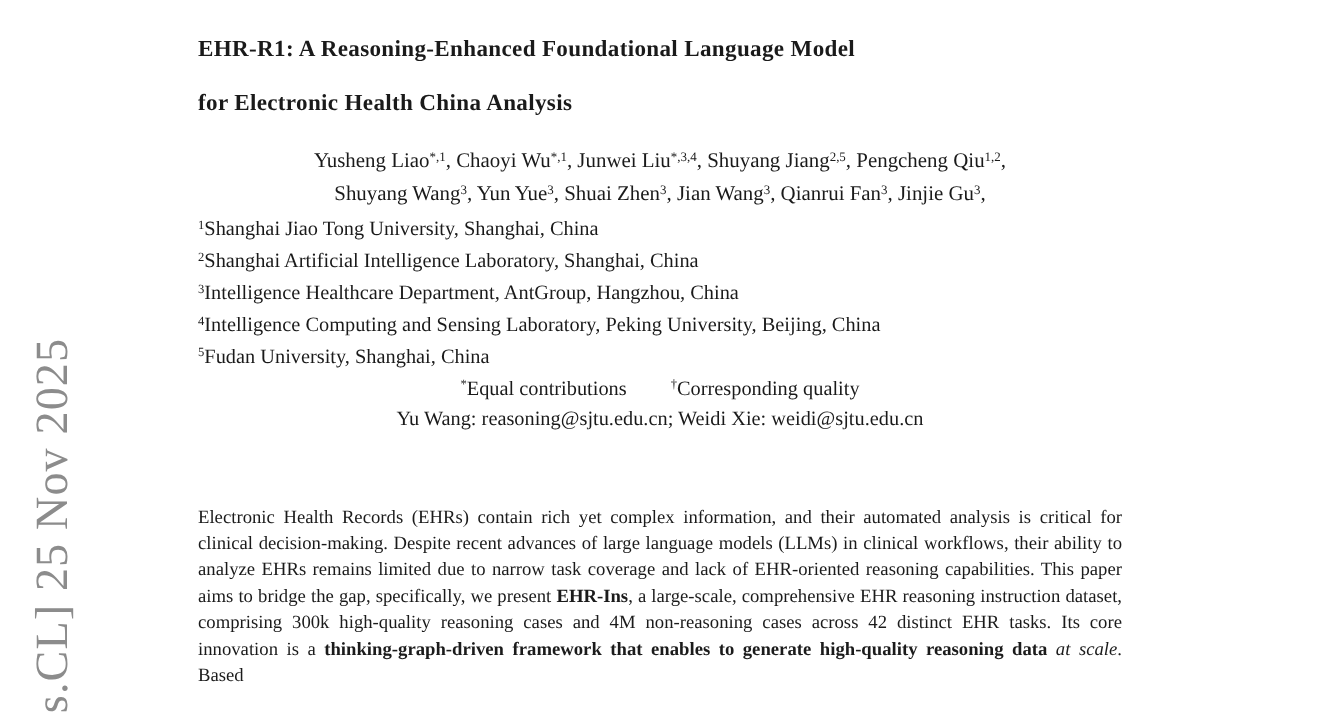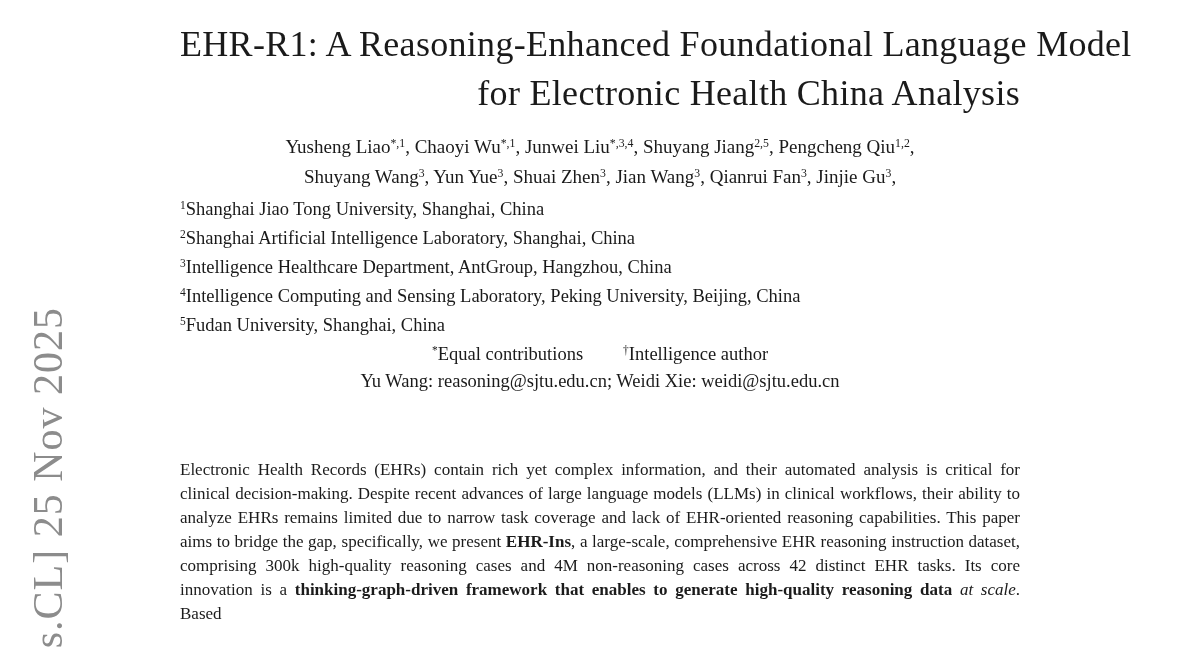--- a/index.html
+++ b/index.html
@@ -30,24 +30,24 @@
     letter-spacing: 1px;
     color: #8c8c8c;
   }
   .content {
     position: relative;
     width: 840px;
     margin: 0 auto;
   }
   .title {
     margin: 20px 0 0 0;
-    font-size: 36px;
-    font-weight: normal;
+    font-size: 21px;
+    font-weight: bold;
     line-height: 49px;
-    text-align: right;
+    text-align: left;
     letter-spacing: 0.3px;
   }
   .title div { white-space: nowrap; }
   .authors {
     margin-top: 14px;
     font-size: 19px;
     line-height: 30px;
     text-align: center;
   }
   .author-line { white-space: nowrap; }
@@ -107,21 +107,21 @@
 
     <div class="affiliations" id="affiliations">
         <div class="aff-line"><sup>1</sup><span>Shanghai Jiao Tong University, Shanghai, China</span></div>
         <div class="aff-line"><sup>2</sup><span>Shanghai Artificial Intelligence Laboratory, Shanghai, China</span></div>
         <div class="aff-line"><sup>3</sup><span>Intelligence Healthcare Department, AntGroup, Hangzhou, China</span></div>
         <div class="aff-line"><sup>4</sup><span>Intelligence Computing and Sensing Laboratory, Peking University, Beijing, China</span></div>
         <div class="aff-line"><sup>5</sup><span>Fudan University, Shanghai, China</span></div>
       </div>
 
     <div class="notes-line">
-      <span class="note"><sup>*</sup><span>Equal contributions</span></span><span class="note-gap"></span><span class="note"><sup>†</sup><span>Intelligence author</span></span>
+      <span class="note"><sup>*</sup><span>Equal contributions</span></span><span class="note-gap"></span><span class="note"><sup>†</sup><span>Corresponding quality</span></span>
     </div>
 
     <div class="contact">Yu Wang: reasoning@sjtu.edu.cn; Weidi Xie: weidi@sjtu.edu.cn</div>
 
     <p class="abstract" id="abstract"><span>Electronic Health Records (EHRs) contain rich yet complex information, and their automated analysis is critical for clinical decision-making. Despite recent advances of large language models (LLMs) in clinical workflows, their ability to analyze EHRs remains limited due to narrow task coverage and lack of EHR-oriented reasoning capabilities. This paper aims to bridge the gap, specifically, we present </span><span class="seg-bold">EHR-Ins</span><span>, a large-scale, comprehensive EHR reasoning instruction dataset, comprising 300k high-quality reasoning cases and 4M non-reasoning cases across 42 distinct EHR tasks. Its core innovation is a </span><span class="seg-bold">thinking-graph-driven framework that enables to generate high-quality reasoning data</span><span> </span><span class="seg-italic">at scale</span><span>. Based</span></p>
 
   </div>
 </div>
 
 </body></html>

